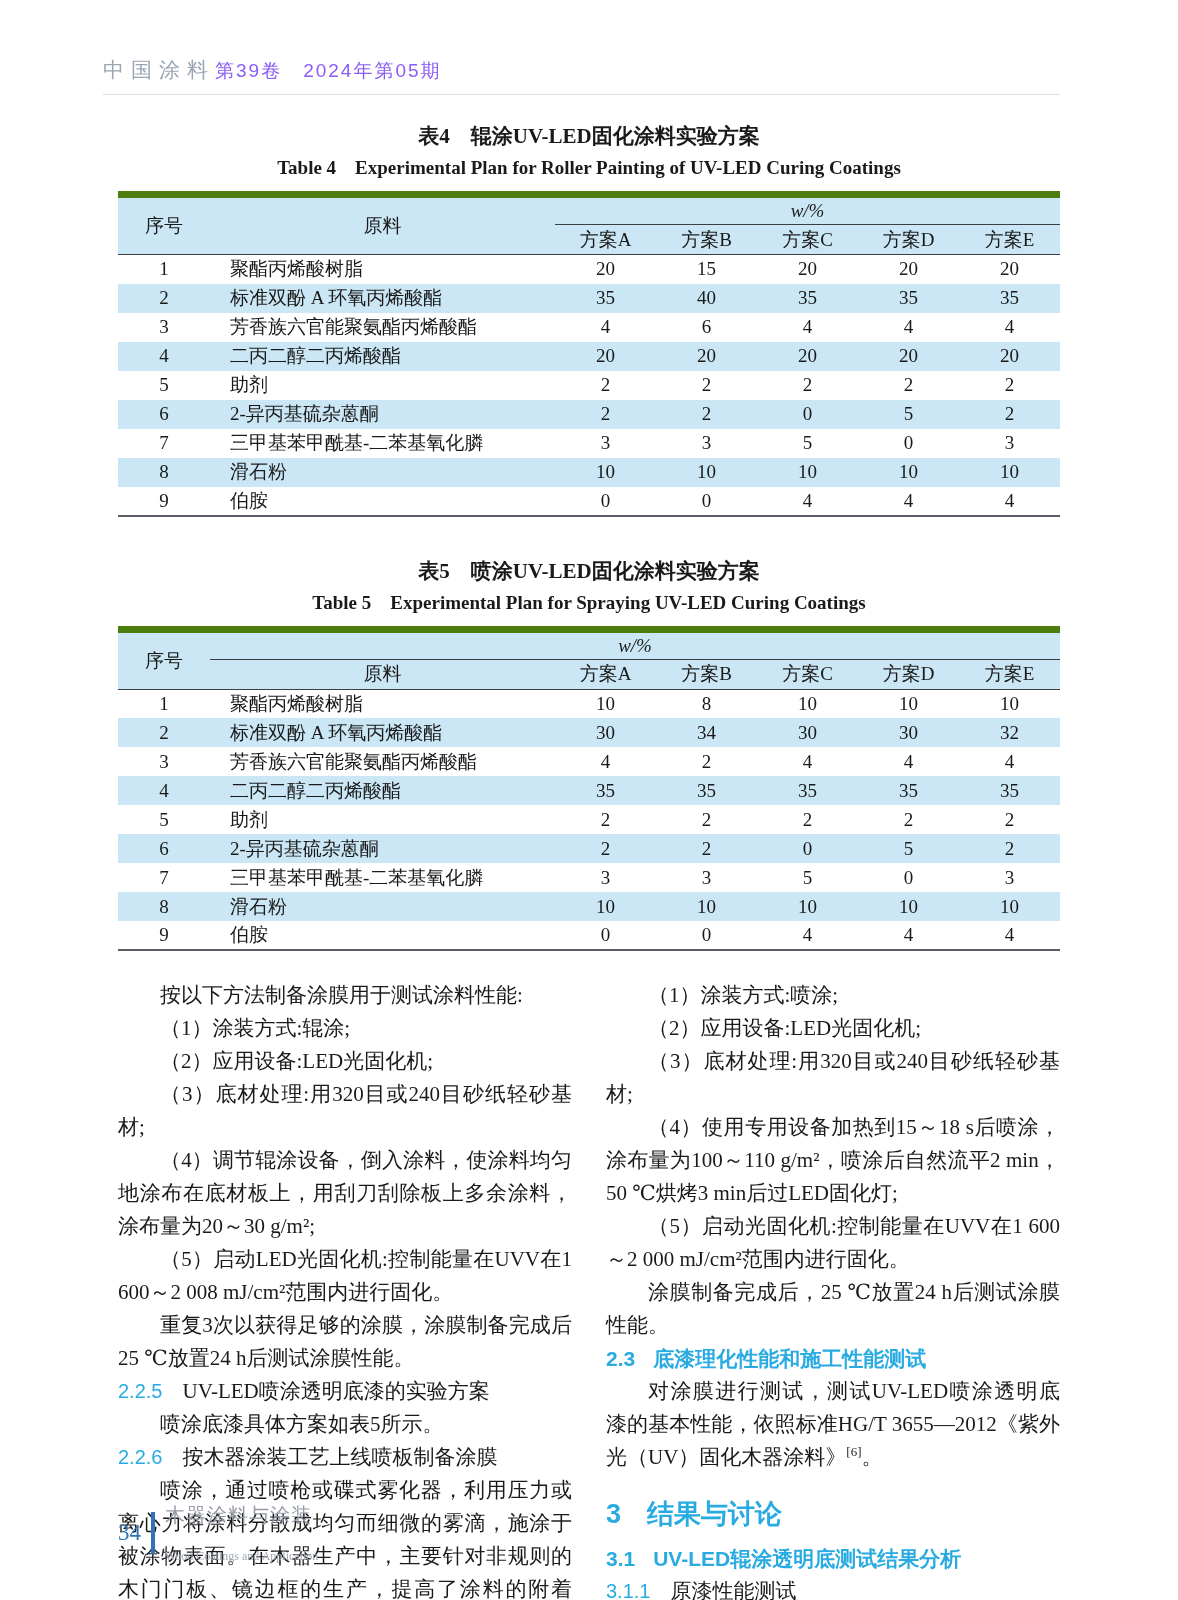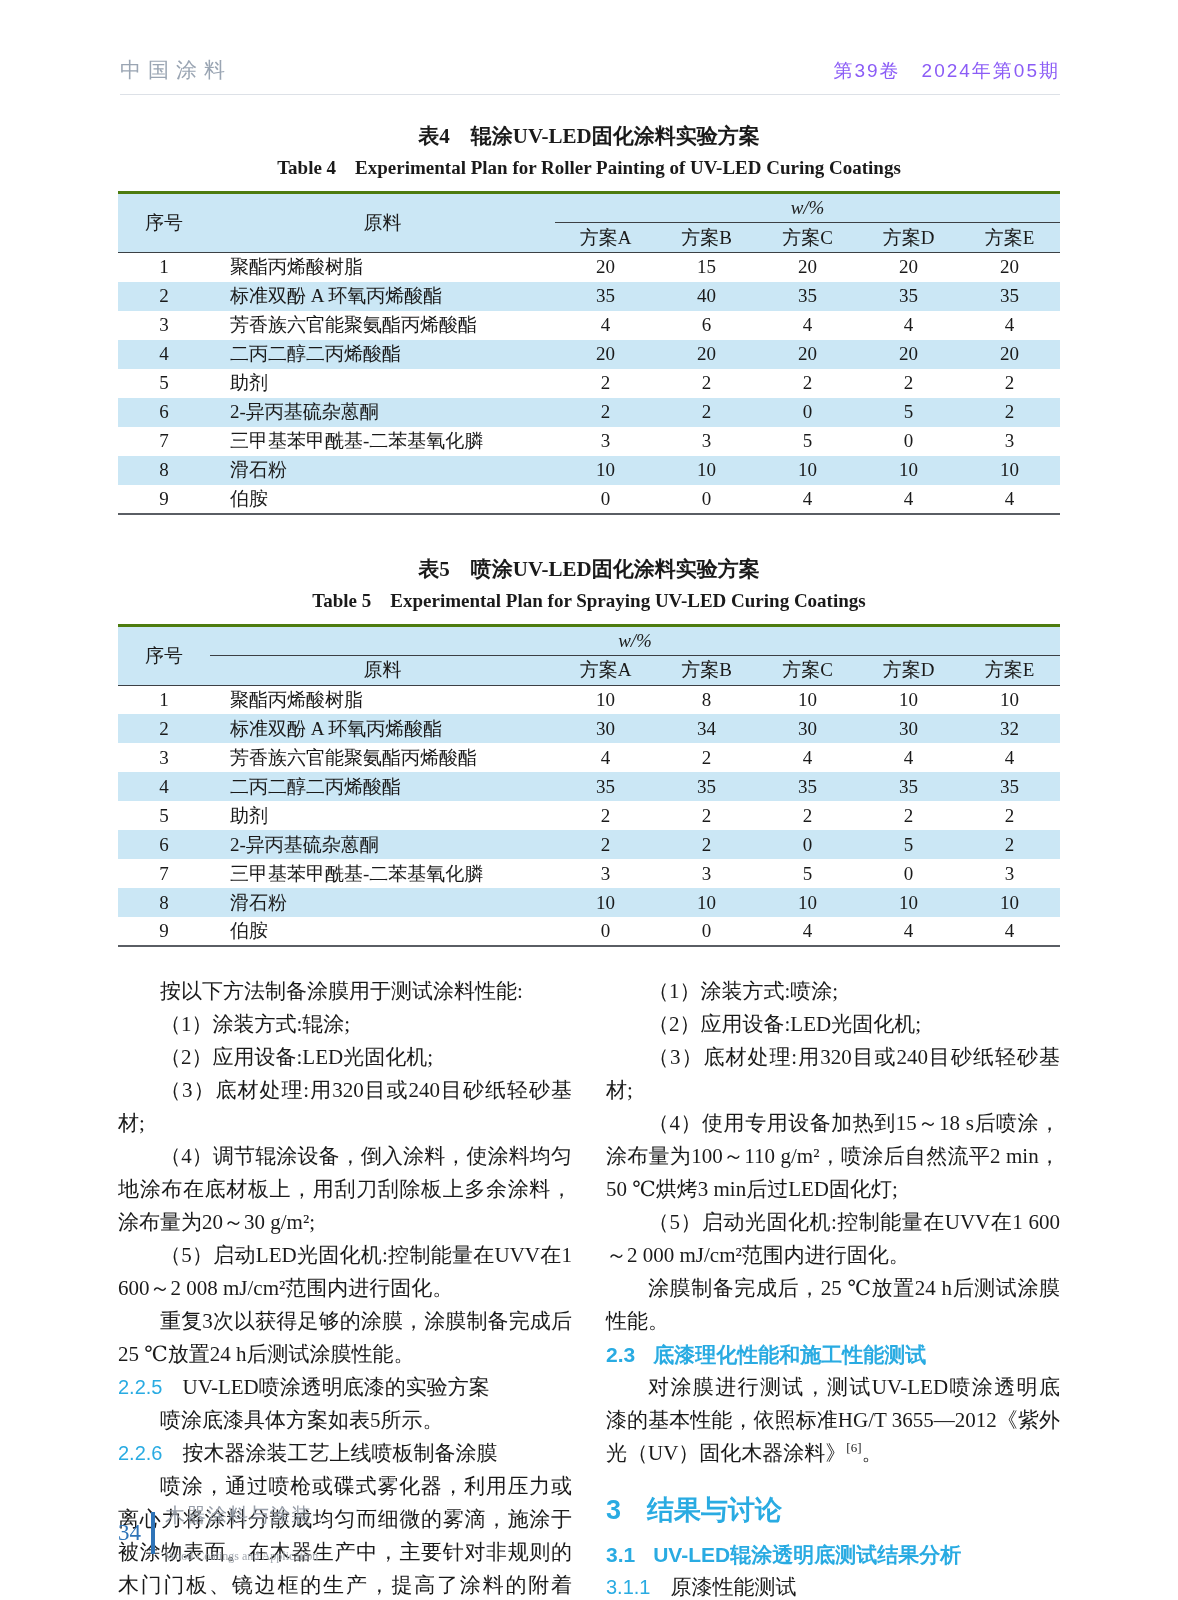--- a/index.html
+++ b/index.html
@@ -8,38 +8,38 @@
     position:relative;
     width:1178px; height:1600px;
     margin:0 auto;
     background:#ffffff;
     overflow:hidden;
     font-family:"Liberation Serif","DejaVu Serif",serif;
     color:#1a1a1a;
   }
   
   .page-header {
-    position:absolute; left:120px; right:118px; top:56px;
-    display:flex; justify-content:space-between; align-items:flex-end;
+    position:absolute; left:103px; right:118px; top:56px;
+    display:flex; justify-content:flex-start; align-items:flex-end;
     padding-bottom:10px;
     border-bottom:1px solid #dde1e7;
   }
   .brand { font-size:21px; letter-spacing:7px; color:#9aa5b3; font-family:"Liberation Sans","DejaVu Sans",sans-serif; }
   .issue { font-size:19px; letter-spacing:2px; color:#8b5cf6; font-family:"Liberation Sans","DejaVu Sans",sans-serif; }
 
   
   .content { position:absolute; left:118px; top:100px; width:942px; }
   .tbl-caption-cn { text-align:center; font-size:21px; font-weight:bold; margin-top:22px; }
   .tbl-caption-en { text-align:center; font-size:19px; font-weight:bold; margin-top:5px; margin-bottom:10px; }
 
   
   table.data-table {
     width:100%;
     border-collapse:collapse;
-    border-top:3px solid #4d7c0f;
+    border-top:7px solid #4d7c0f;
     border-bottom:2px solid #5a5e64;
     font-size:19px;
     table-layout:fixed;
   }
   table.data-table thead th {
     background:#cbe7f5;
     font-weight:normal;
     height:30px;
     border-bottom:1px solid #3c4044;
     text-align:center;

